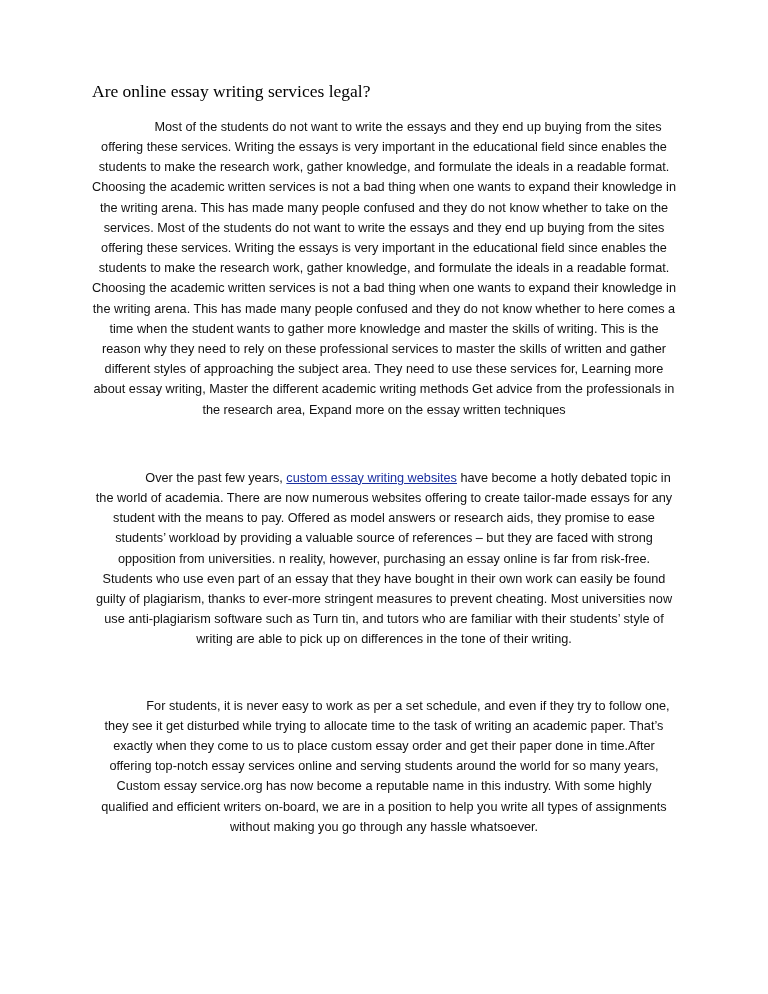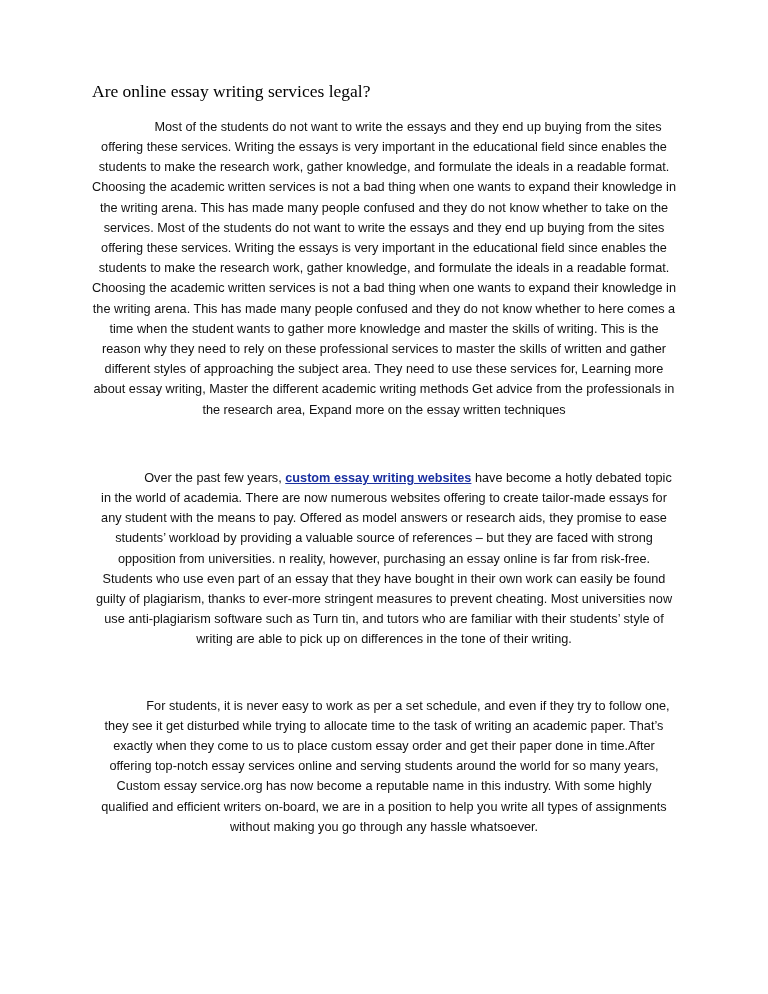--- a/index.html
+++ b/index.html
@@ -41,21 +41,20 @@
   }
   .gap-large {
     height: 48px;
   }
   .gap-medium {
     height: 46px;
   }
   a.inline-link {
     color: #1a2fa0;
     text-decoration: underline;
-    font-weight: bold;
   }
 </style>
 </head>
 <body>
 
 <div class="page">
 
   <h1 class="doc-title">Are online essay writing services legal?</h1>
 
   <p class="para">Most of the students do not want to write the essays and they end up buying from the sites offering these services. Writing the essays is very important in the educational field since enables the students to make the research work, gather knowledge, and formulate the ideals in a readable format. Choosing the academic written services is not a bad thing when one wants to expand their knowledge in the writing arena. This has made many people confused and they do not know whether to take on the services. Most of the students do not want to write the essays and they end up buying from the sites offering these services. Writing the essays is very important in the educational field since enables the students to make the research work, gather knowledge, and formulate the ideals in a readable format. Choosing the academic written services is not a bad thing when one wants to expand their knowledge in the writing arena. This has made many people confused and they do not know whether to here comes a time when the student wants to gather more knowledge and master the skills of writing. This is the reason why they need to rely on these professional services to master the skills of written and gather different styles of approaching the subject area. They need to use these services for, Learning more about essay writing, Master the different academic writing methods Get advice from the professionals in the research area, Expand more on the essay written techniques</p>

